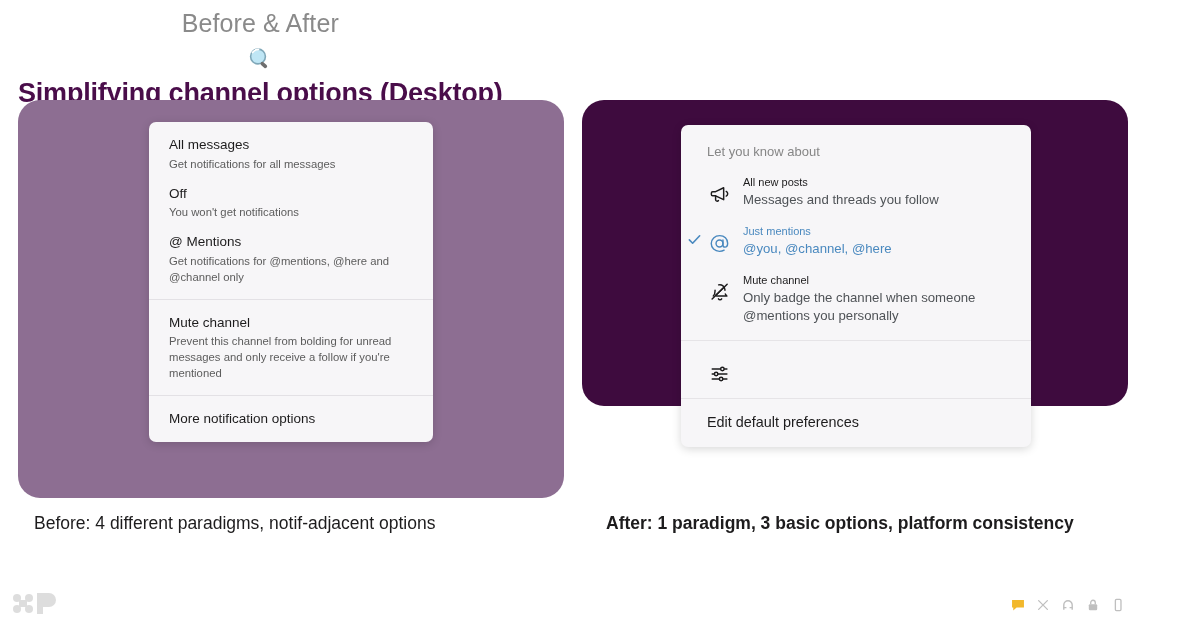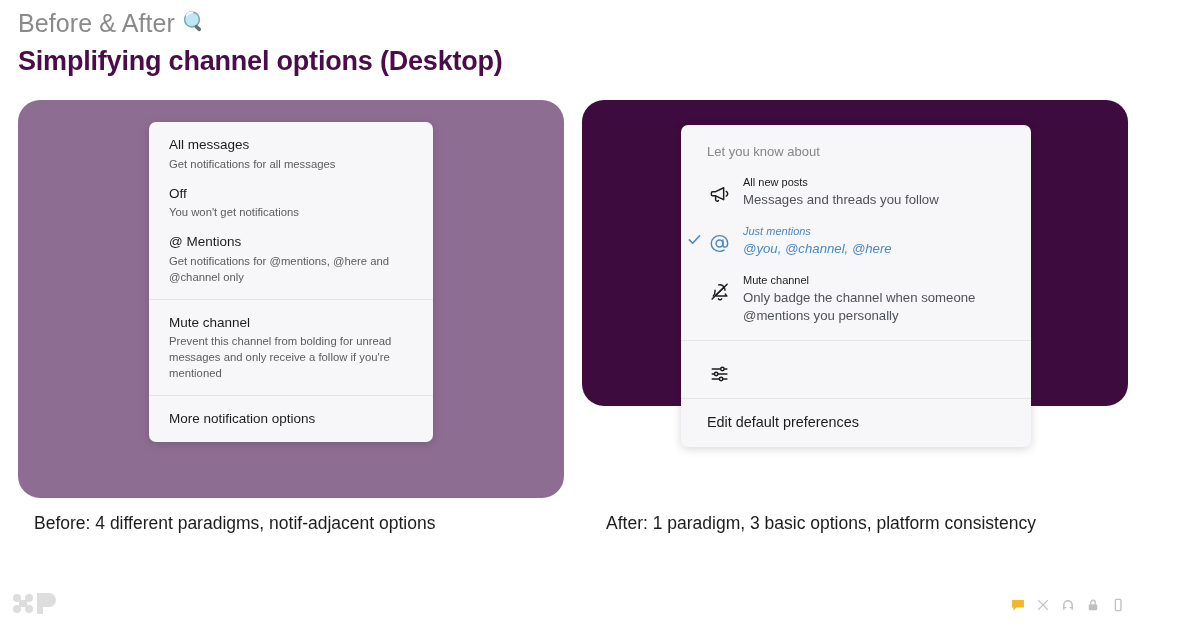--- a/index.html
+++ b/index.html
@@ -21,23 +21,24 @@
 
   
   .header { position: absolute; left: 18px; top: 8px; }
 
   .eyebrow {
     font-size: 25px;
     color: #8a8a8a;
     font-weight: 400;
     letter-spacing: 0.1px;
     display: flex;
-    align-items: flex-start;
+    align-items: center;
     gap: 6px;
     line-height: 1.25;
+    flex-direction: column;
   }
   .eyebrow .magnifier { display: inline-block; width: 26px; height: 26px; position: relative; top: 1px; }
 
   .title {
     margin-top: 6px;
     font-size: 27px;
     font-weight: 700;
     color: #4A0D4A;
     letter-spacing: -0.2px;
     line-height: 1.2;
@@ -130,21 +131,21 @@
     color: #1D1C1D;
     line-height: 1.35;
     margin-bottom: 1px;
   }
   .after-row .a-desc {
     font-size: 13.2px;
     color: #4F5357;
     line-height: 1.38;
   }
   .after-row.selected .a-title,
-  .after-row.selected .a-desc { color: #4A89BF; font-style: italic; }
+  .after-row.selected .a-desc { color: #4A89BF; }
 
   .check-mark {
     position: absolute;
     left: -14px;
     top: 9px;
     color: #4A89BF;
     font-size: 15px;
     line-height: 1;
   }
 
@@ -170,21 +171,21 @@
     display: flex;
     gap: 26px;
   }
   .caption {
     width: 546px;
     font-size: 17.5px;
     color: #1D1C1D;
     line-height: 1.3;
   }
   .caption-before { padding-left: 10px; font-weight: 400; }
-  .caption-after  { padding-left: 10px; font-weight: 400; }
+  .caption-after  { padding-left: 10px; font-weight: 700; }
 
   
   .footer-left {
     position: absolute;
     left: 8px;
     bottom: 14px;
     display: flex;
     align-items: center;
     gap: 1px;
     opacity: 0.85;

